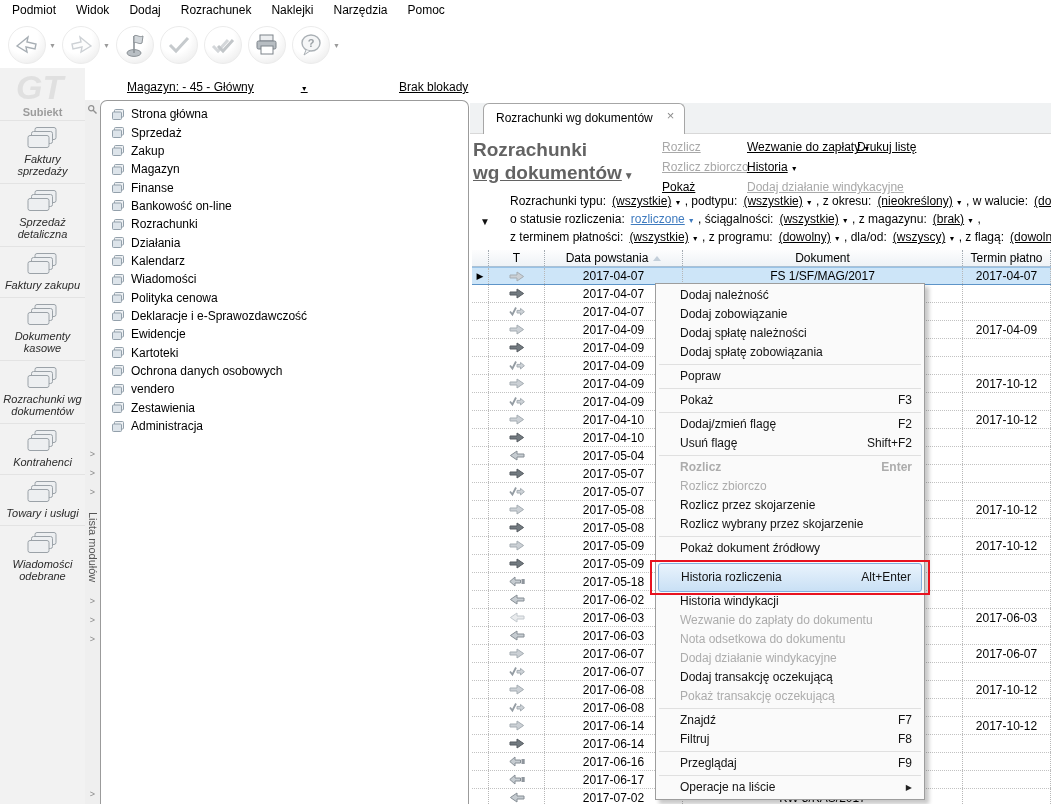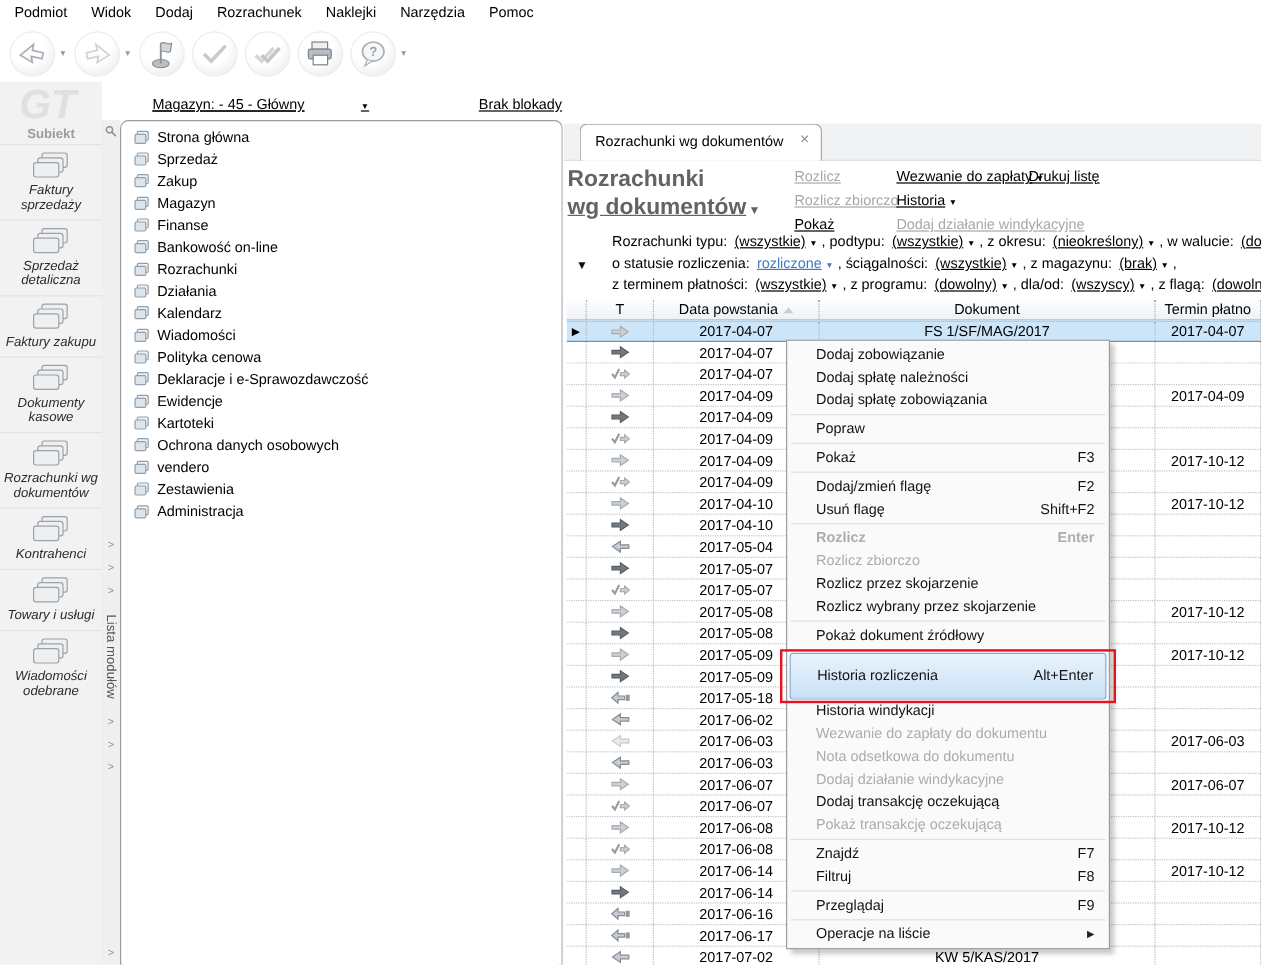--- a/index.html
+++ b/index.html
@@ -93,21 +93,21 @@
   #context-menu { position:absolute; left:655px; top:283px; width:270px; z-index:10;
     background:#fafafa; border:1px solid #9d9d9d; box-shadow:4px 4px 4px rgba(0,0,0,0.22);
     padding:2px 0; font-size:12px; }
   .mi { height:19px; line-height:19px; display:flex; align-items:center;
     padding:0 12px 0 24px; color:#121212; white-space:nowrap; }
   .mi .sc { margin-left:auto; padding-left:18px; }
   .mi .sub { margin-left:auto; font-size:8px; color:#222; }
   .mi.dis { color:#acacac; }
   .mi.bold { font-weight:bold; }
   .mi.hl { position:relative; margin:0 2px; padding:0 10px 0 22px; border:1px solid #82aede;
-    border-radius:3px; background:linear-gradient(#e9f3fc,#c9e0f5); height:39px; }
+    border-radius:3px; background:linear-gradient(#e9f3fc,#c9e0f5); height:29px; }
   .anno { position:absolute; left:-9px; right:-9px; top:-4px; bottom:-4px;
     border:2px solid #e8121f; pointer-events:none; }
   .msep { height:1px; background:#e0e0e0; margin:2px 3px; }
   svg { display:block; }
   .ticn { display:block; }
 </style>
 </head>
 <body>
 
 <div id="menubar">
@@ -941,20 +941,23 @@
           <div class="td col-2">2017-07-02</div>
           <div class="td col-3">KW 5/KAS/2017</div>
           <div class="td col-4"></div>
         </div>
       </div>
   </div>
 </div>
 
 <div id="context-menu">
     <div class="mi">
+      <span class="lab">Dodaj należność</span>
+    </div>
+    <div class="mi">
       <span class="lab">Dodaj zobowiązanie</span>
     </div>
     <div class="mi">
       <span class="lab">Dodaj spłatę należności</span>
     </div>
     <div class="mi">
       <span class="lab">Dodaj spłatę zobowiązania</span>
     </div>
     <div class="msep"></div>
     <div class="mi">

